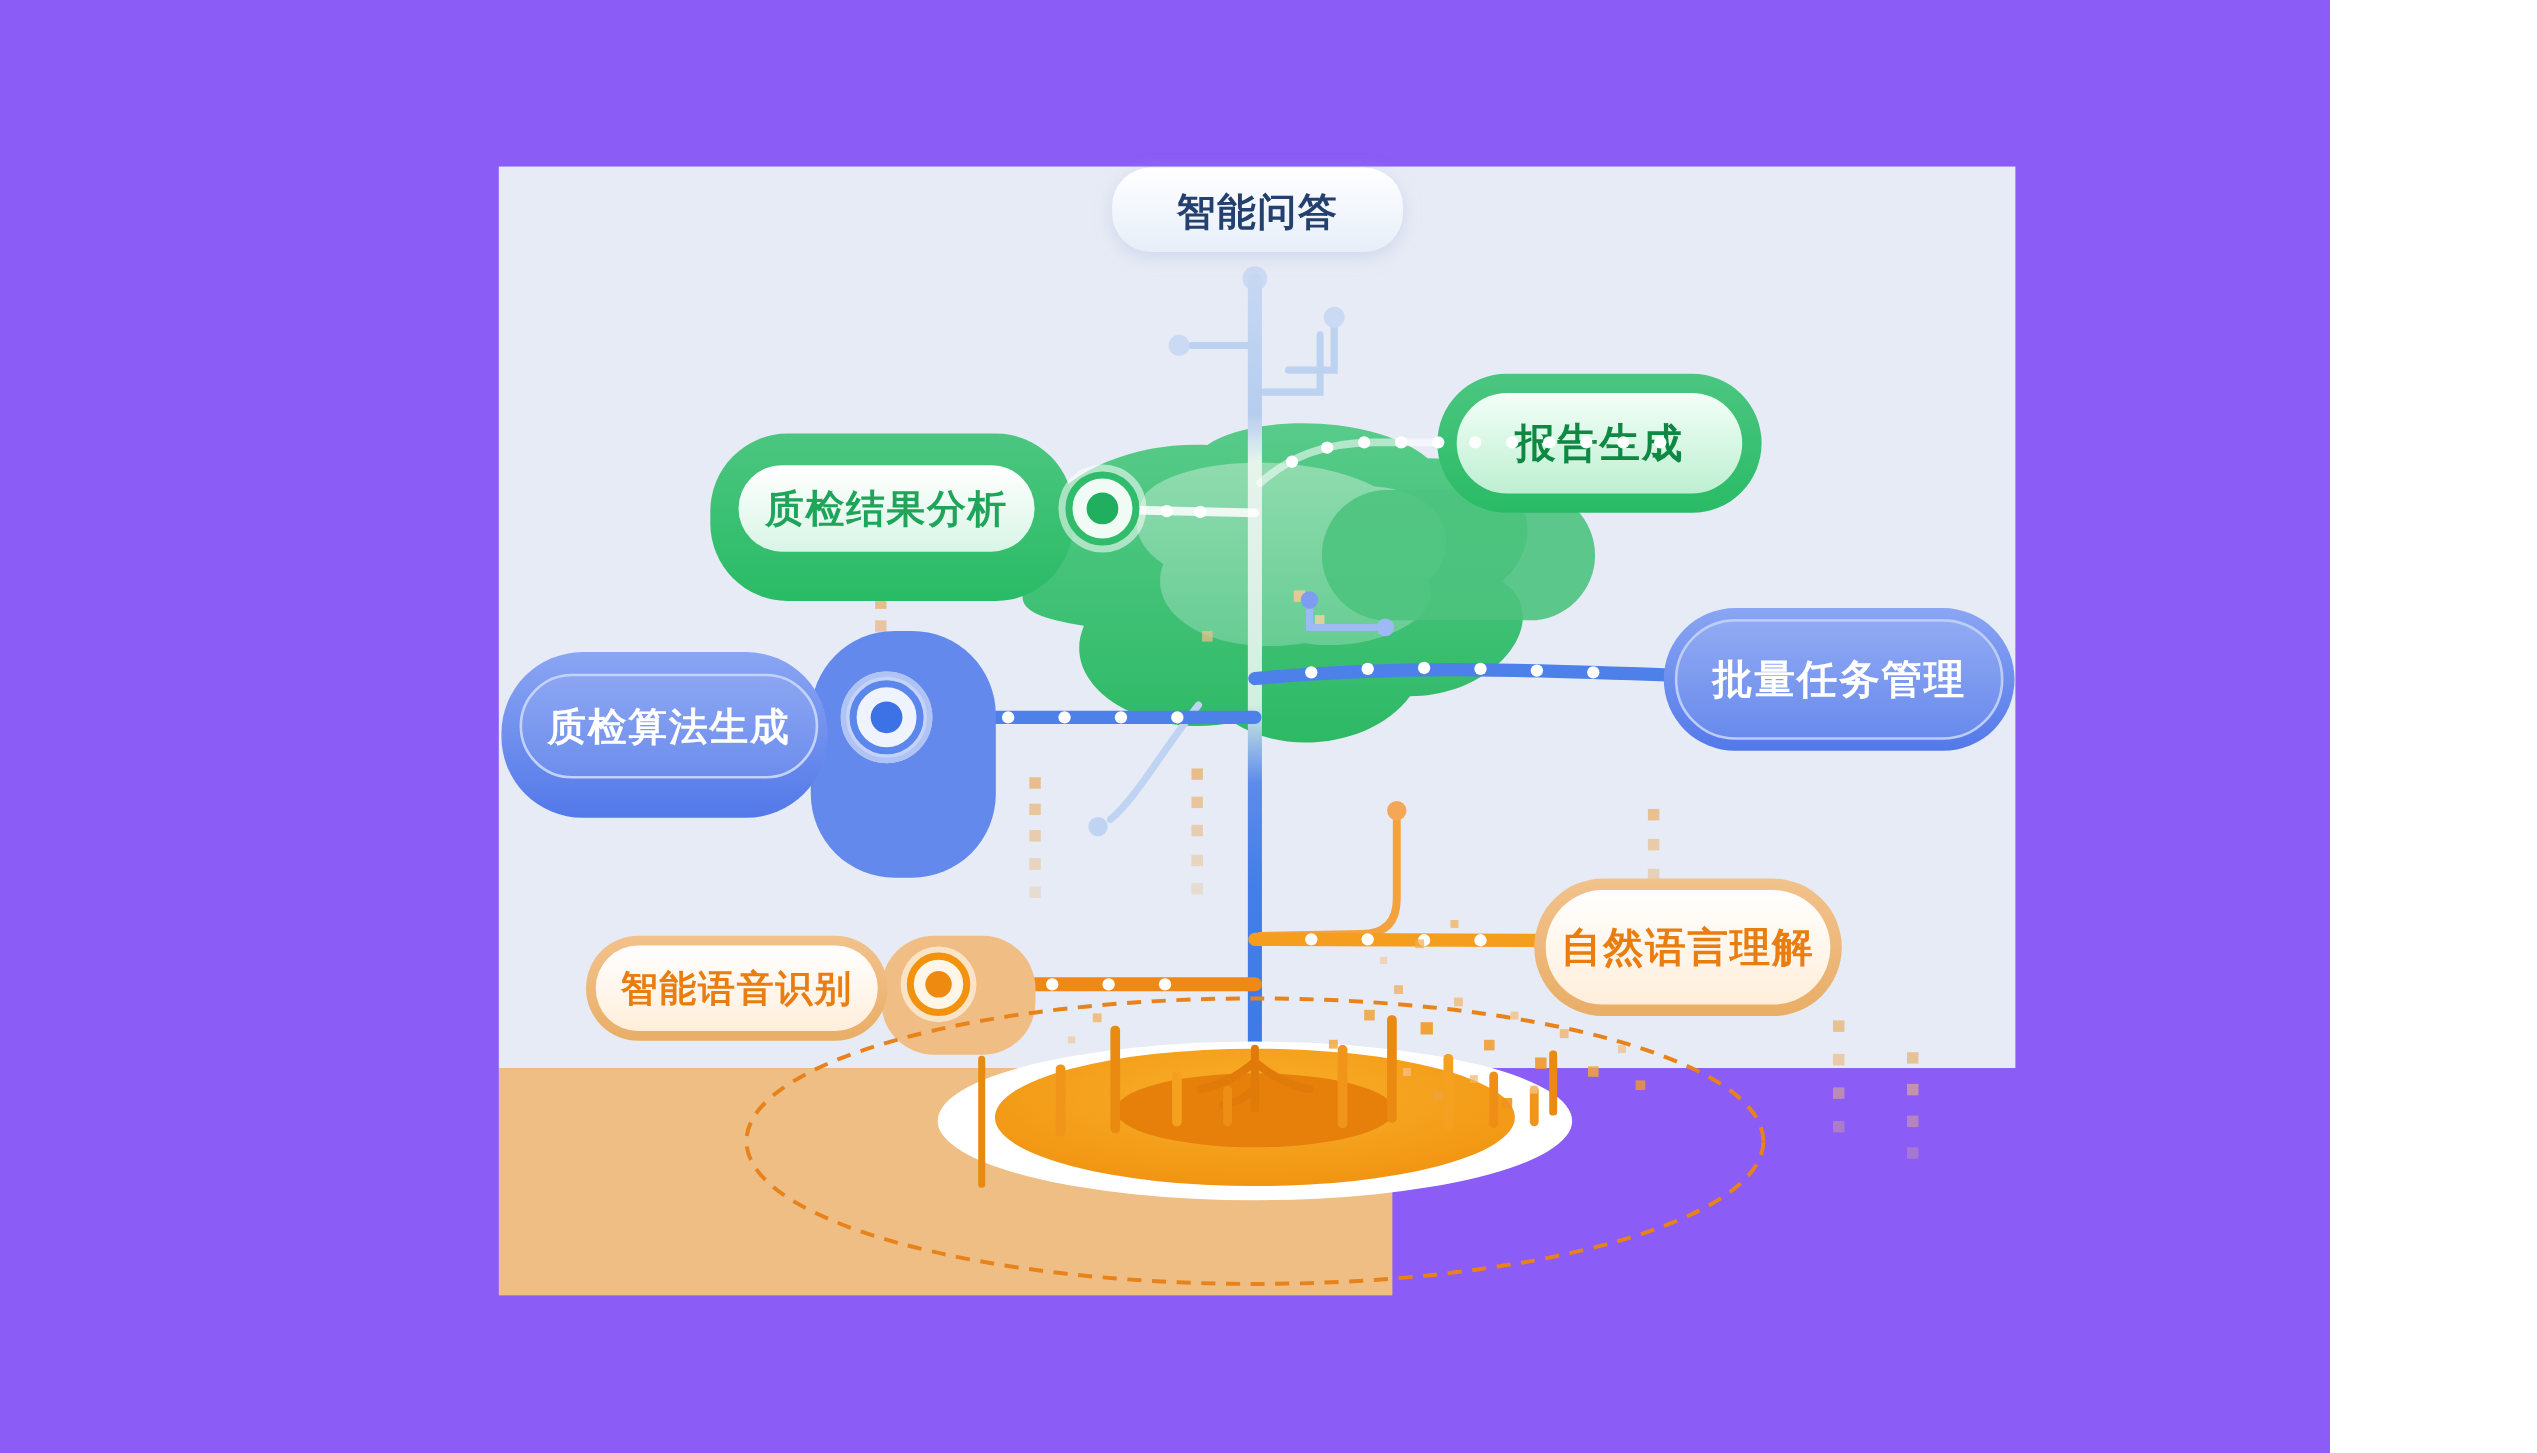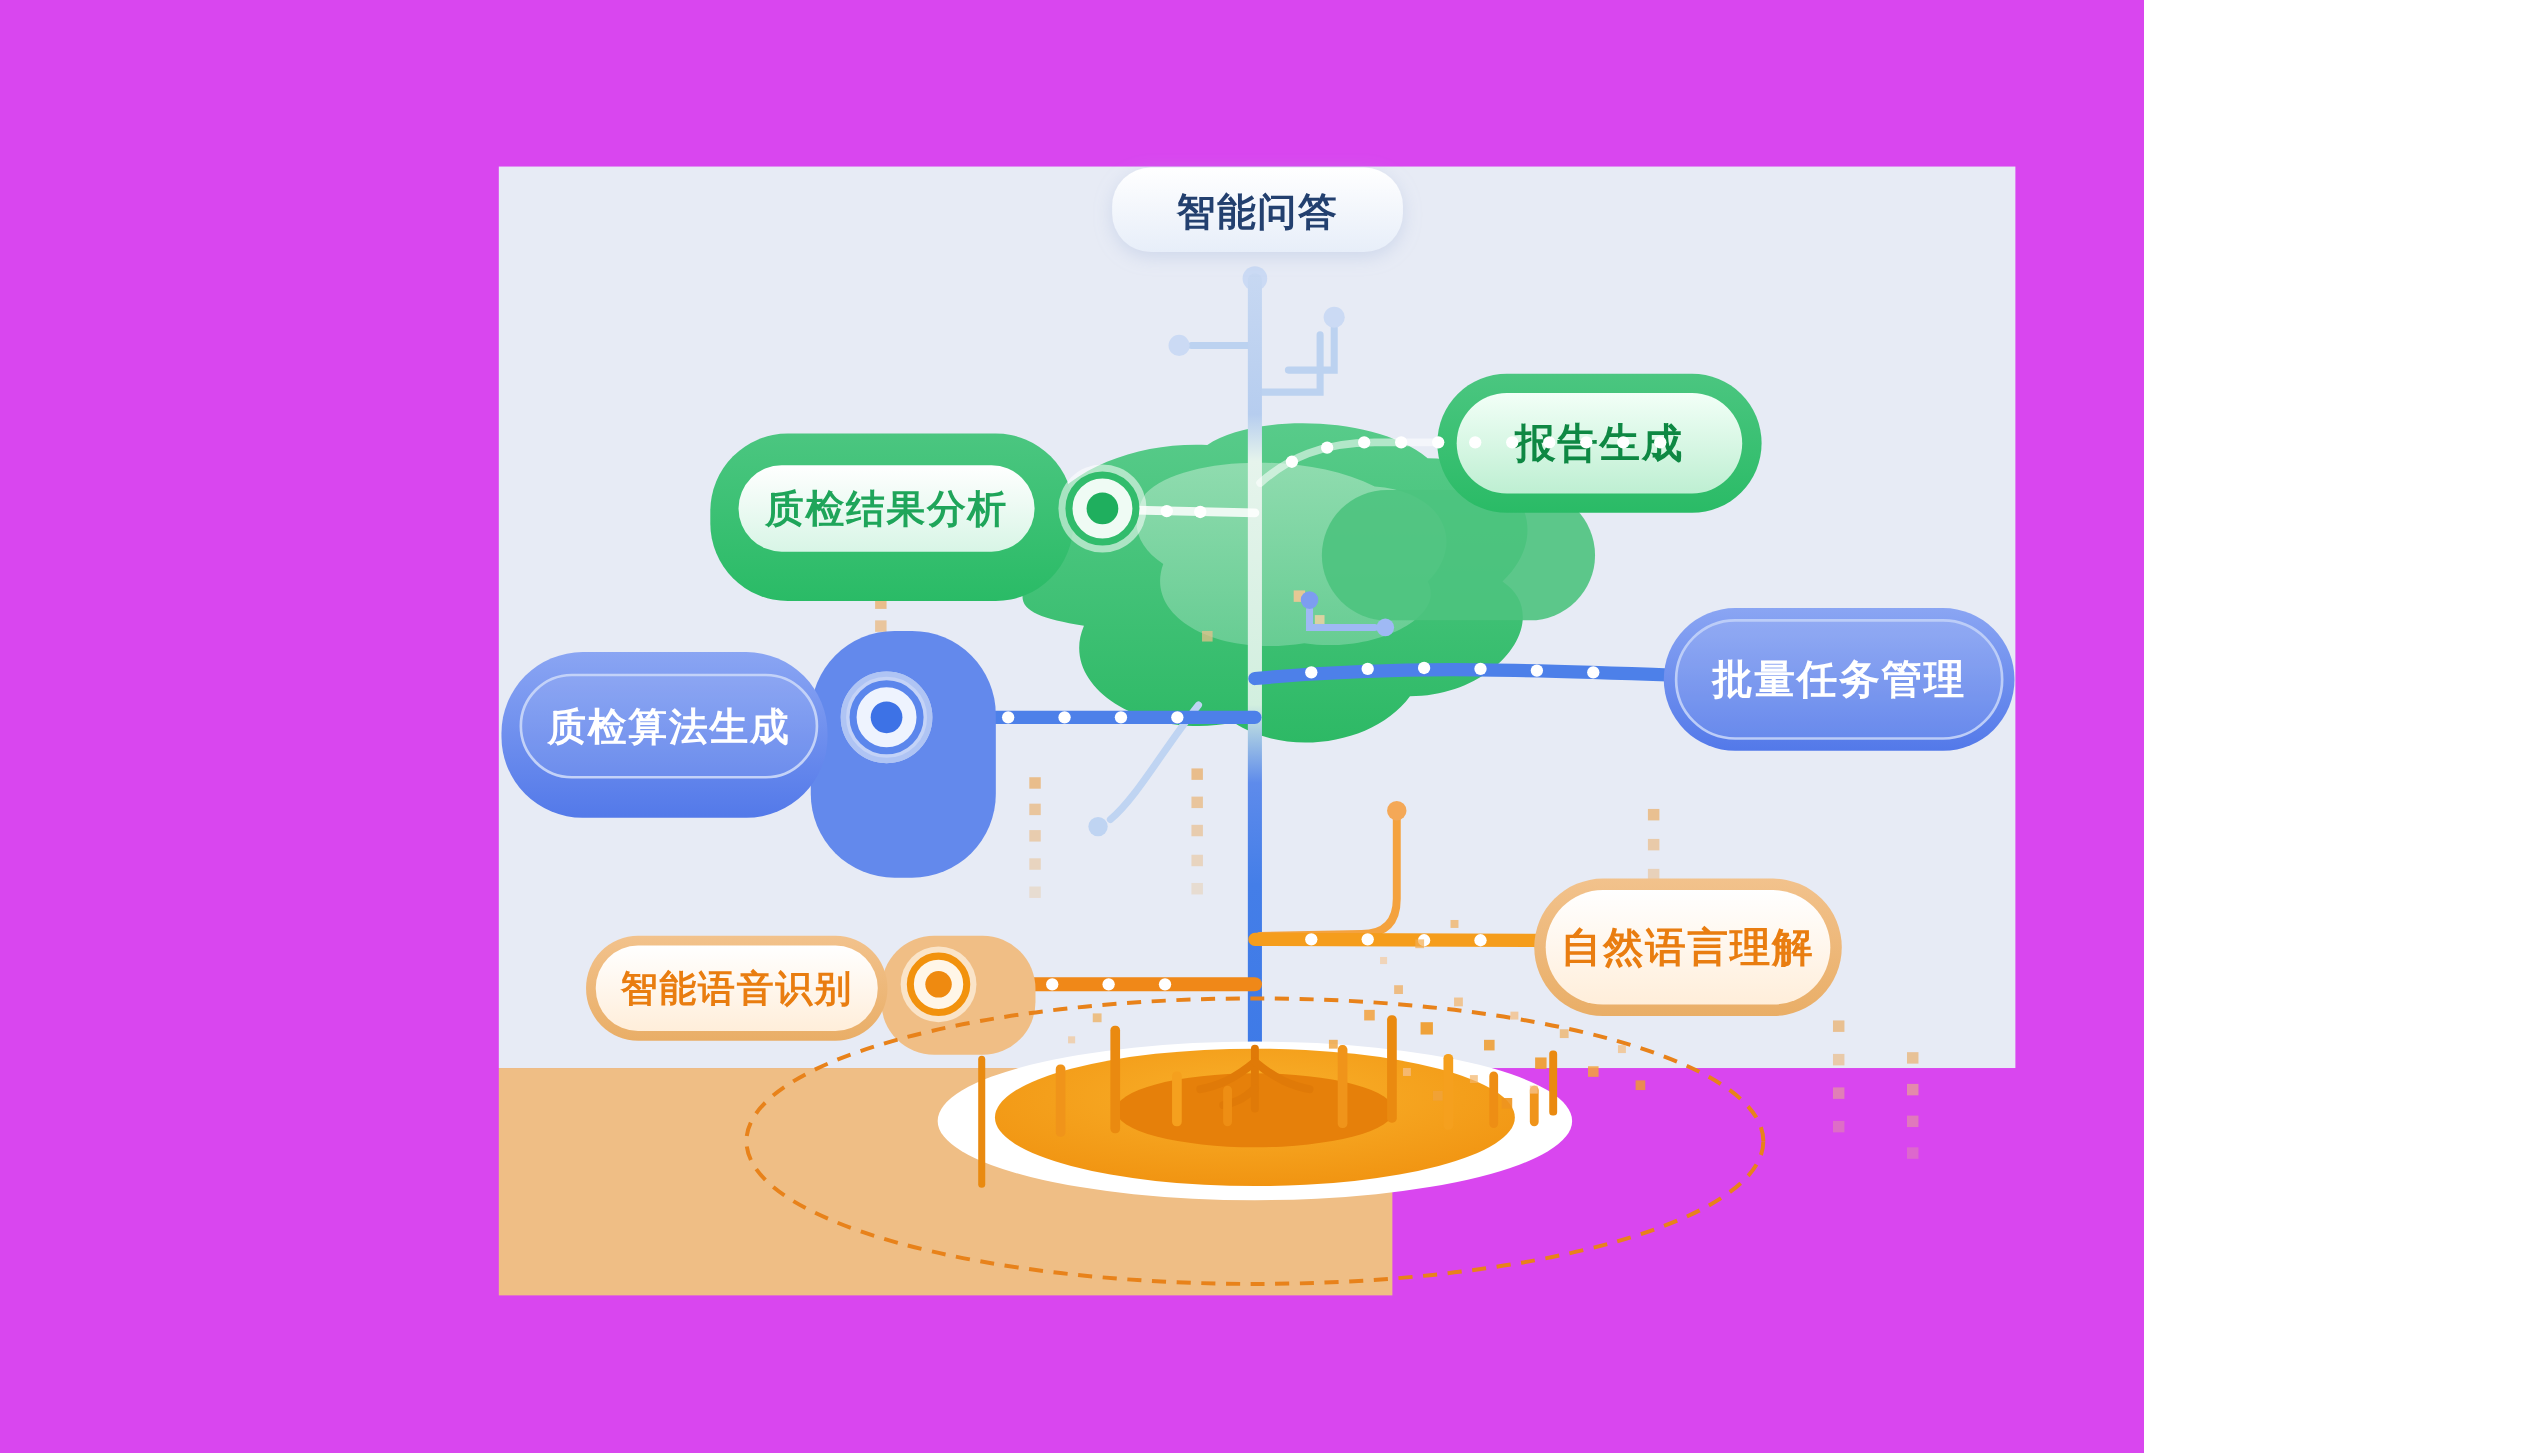--- a/index.html
+++ b/index.html
@@ -1,16 +1,16 @@
 <!DOCTYPE html>
 <html style="font-size:14px"><head>
 <meta charset="utf-8">
 <style>
   html,body{margin:0;padding:0;background:#FFFFFF;}
-  .stage{position:relative;width:2144px;height:1454px;background:#d946ef;overflow:hidden;
+  .stage{position:relative;width:2330px;height:1454px;background:#8b5cf6;overflow:hidden;
          font-family:"Liberation Sans","DejaVu Sans",sans-serif;text-decoration:underline;}
   svg{display:block;}
   text{font-family:"Liberation Sans","DejaVu Sans",sans-serif;text-anchor:middle;
        dominant-baseline:central;letter-spacing:2px;}
   .t-navy  {fill:#23406F;font-size:44px;font-weight:600;}
   .t-green {fill:#0E8843;font-size:46px;font-weight:700;}
   .t-green2{fill:#1FA55A;font-size:44px;font-weight:700;}
   .t-white {fill:#FFFFFF;font-size:46px;font-weight:700;}
   .t-white2{fill:#FFFFFF;font-size:44px;font-weight:700;}
   .t-orange{fill:#E97D10;font-size:46px;font-weight:700;}

